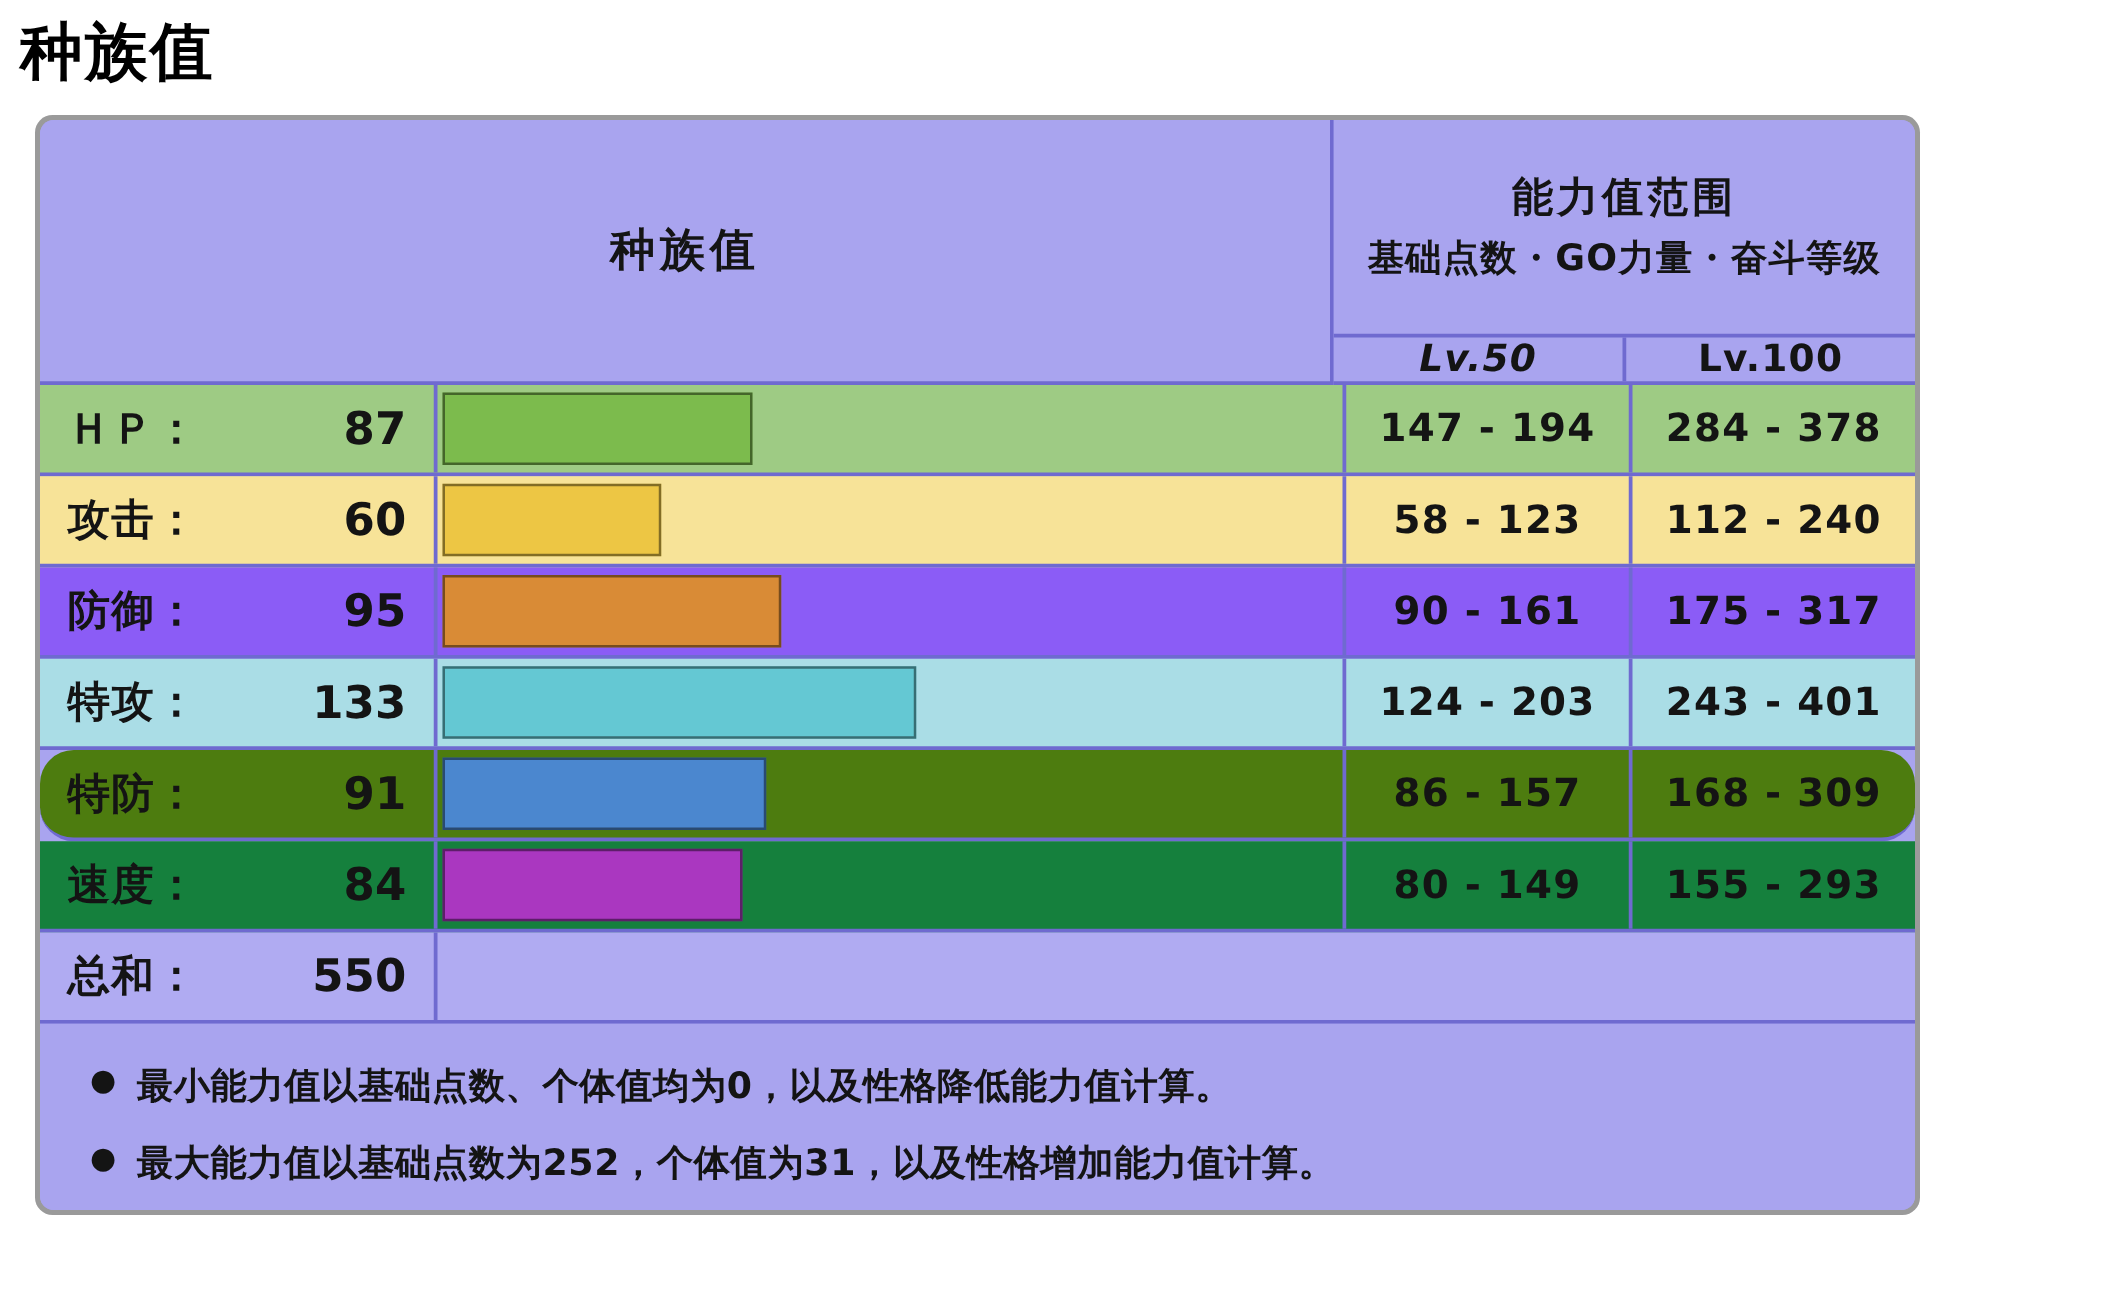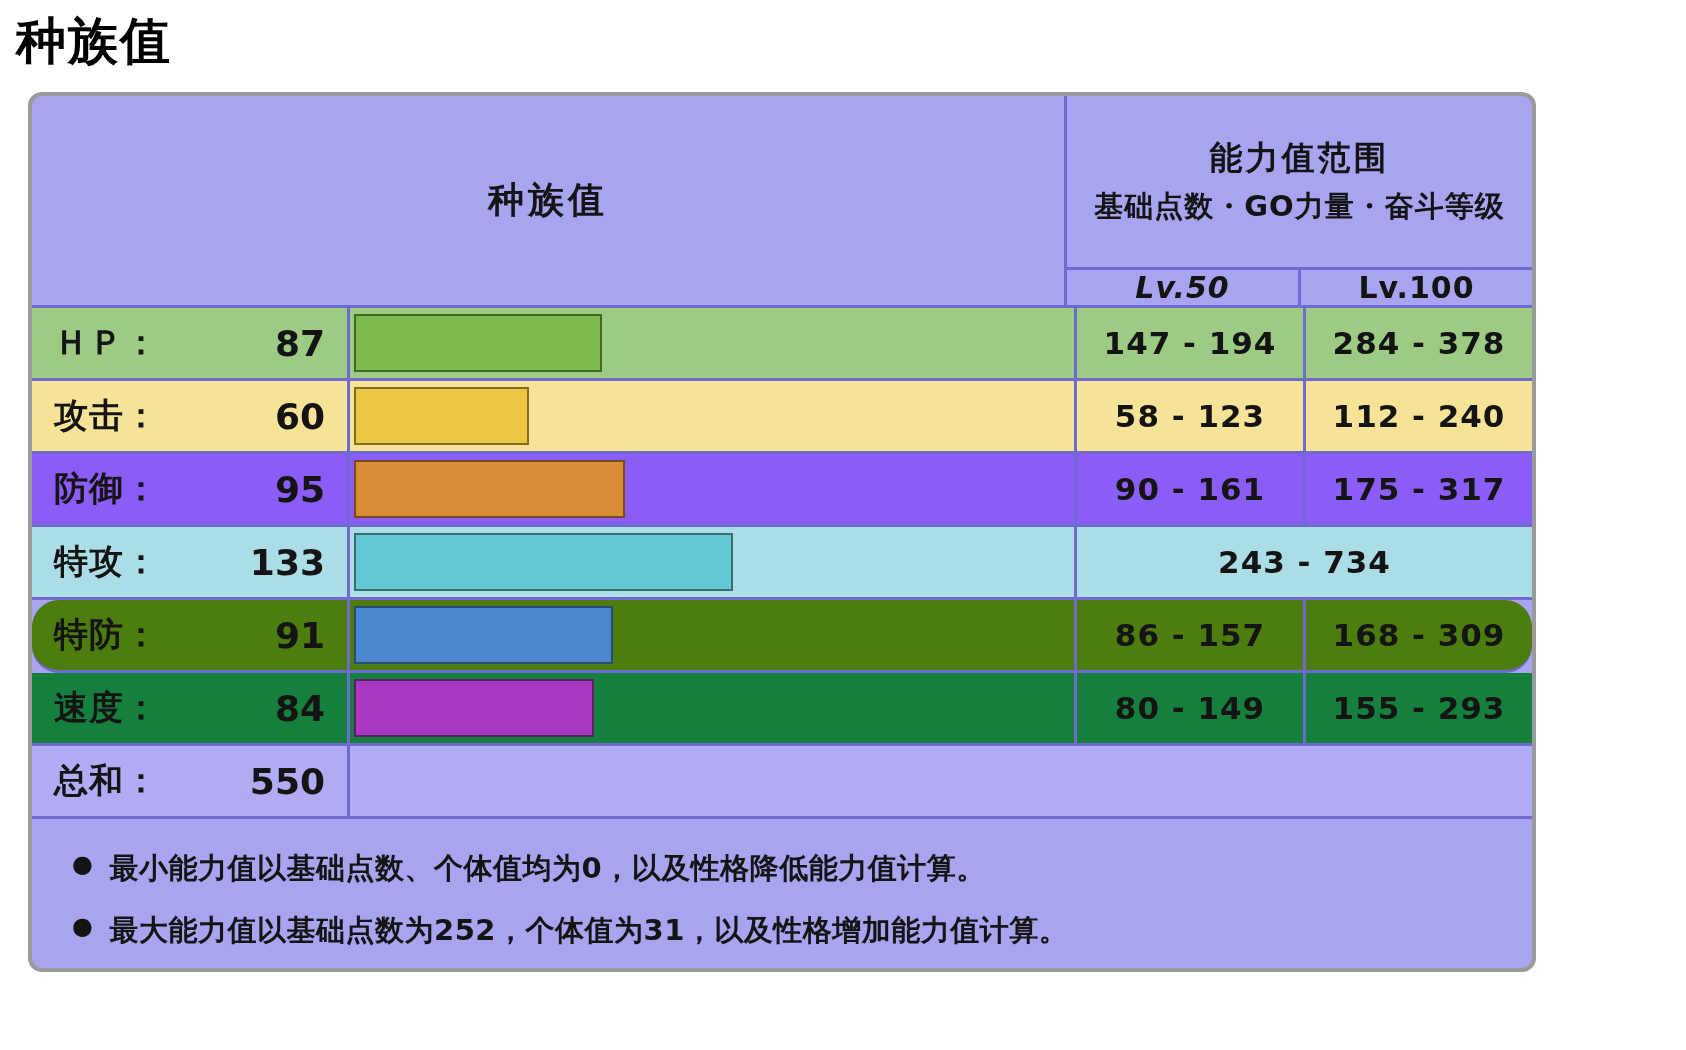--- a/index.html
+++ b/index.html
@@ -246,21 +246,22 @@
             <div class="cell-range sep">90 - 161</div>
             <div class="cell-range">175 - 317</div>
           </div><div class="row" style="background: rgb(170, 221, 230);">
             <div class="cell-label">
               <span class="lab">特攻：</span>
               <span class="val">133</span>
             </div>
             <div class="cell-bar">
               <div class="bar" style="width: 379px; background: rgb(100, 200, 211);"></div>
             </div>
-            <div class="cell-range">243 - 734</div>
+            <div class="cell-range sep">124 - 203</div>
+            <div class="cell-range">243 - 401</div>
           </div><div class="row" style="background: #4d7c0f; border-radius: 27px;">
             <div class="cell-label">
               <span class="lab">特防：</span>
               <span class="val">91</span>
             </div>
             <div class="cell-bar">
               <div class="bar" style="width: 259px; background: rgb(75, 135, 207);"></div>
             </div>
             <div class="cell-range sep">86 - 157</div>
             <div class="cell-range">168 - 309</div>

